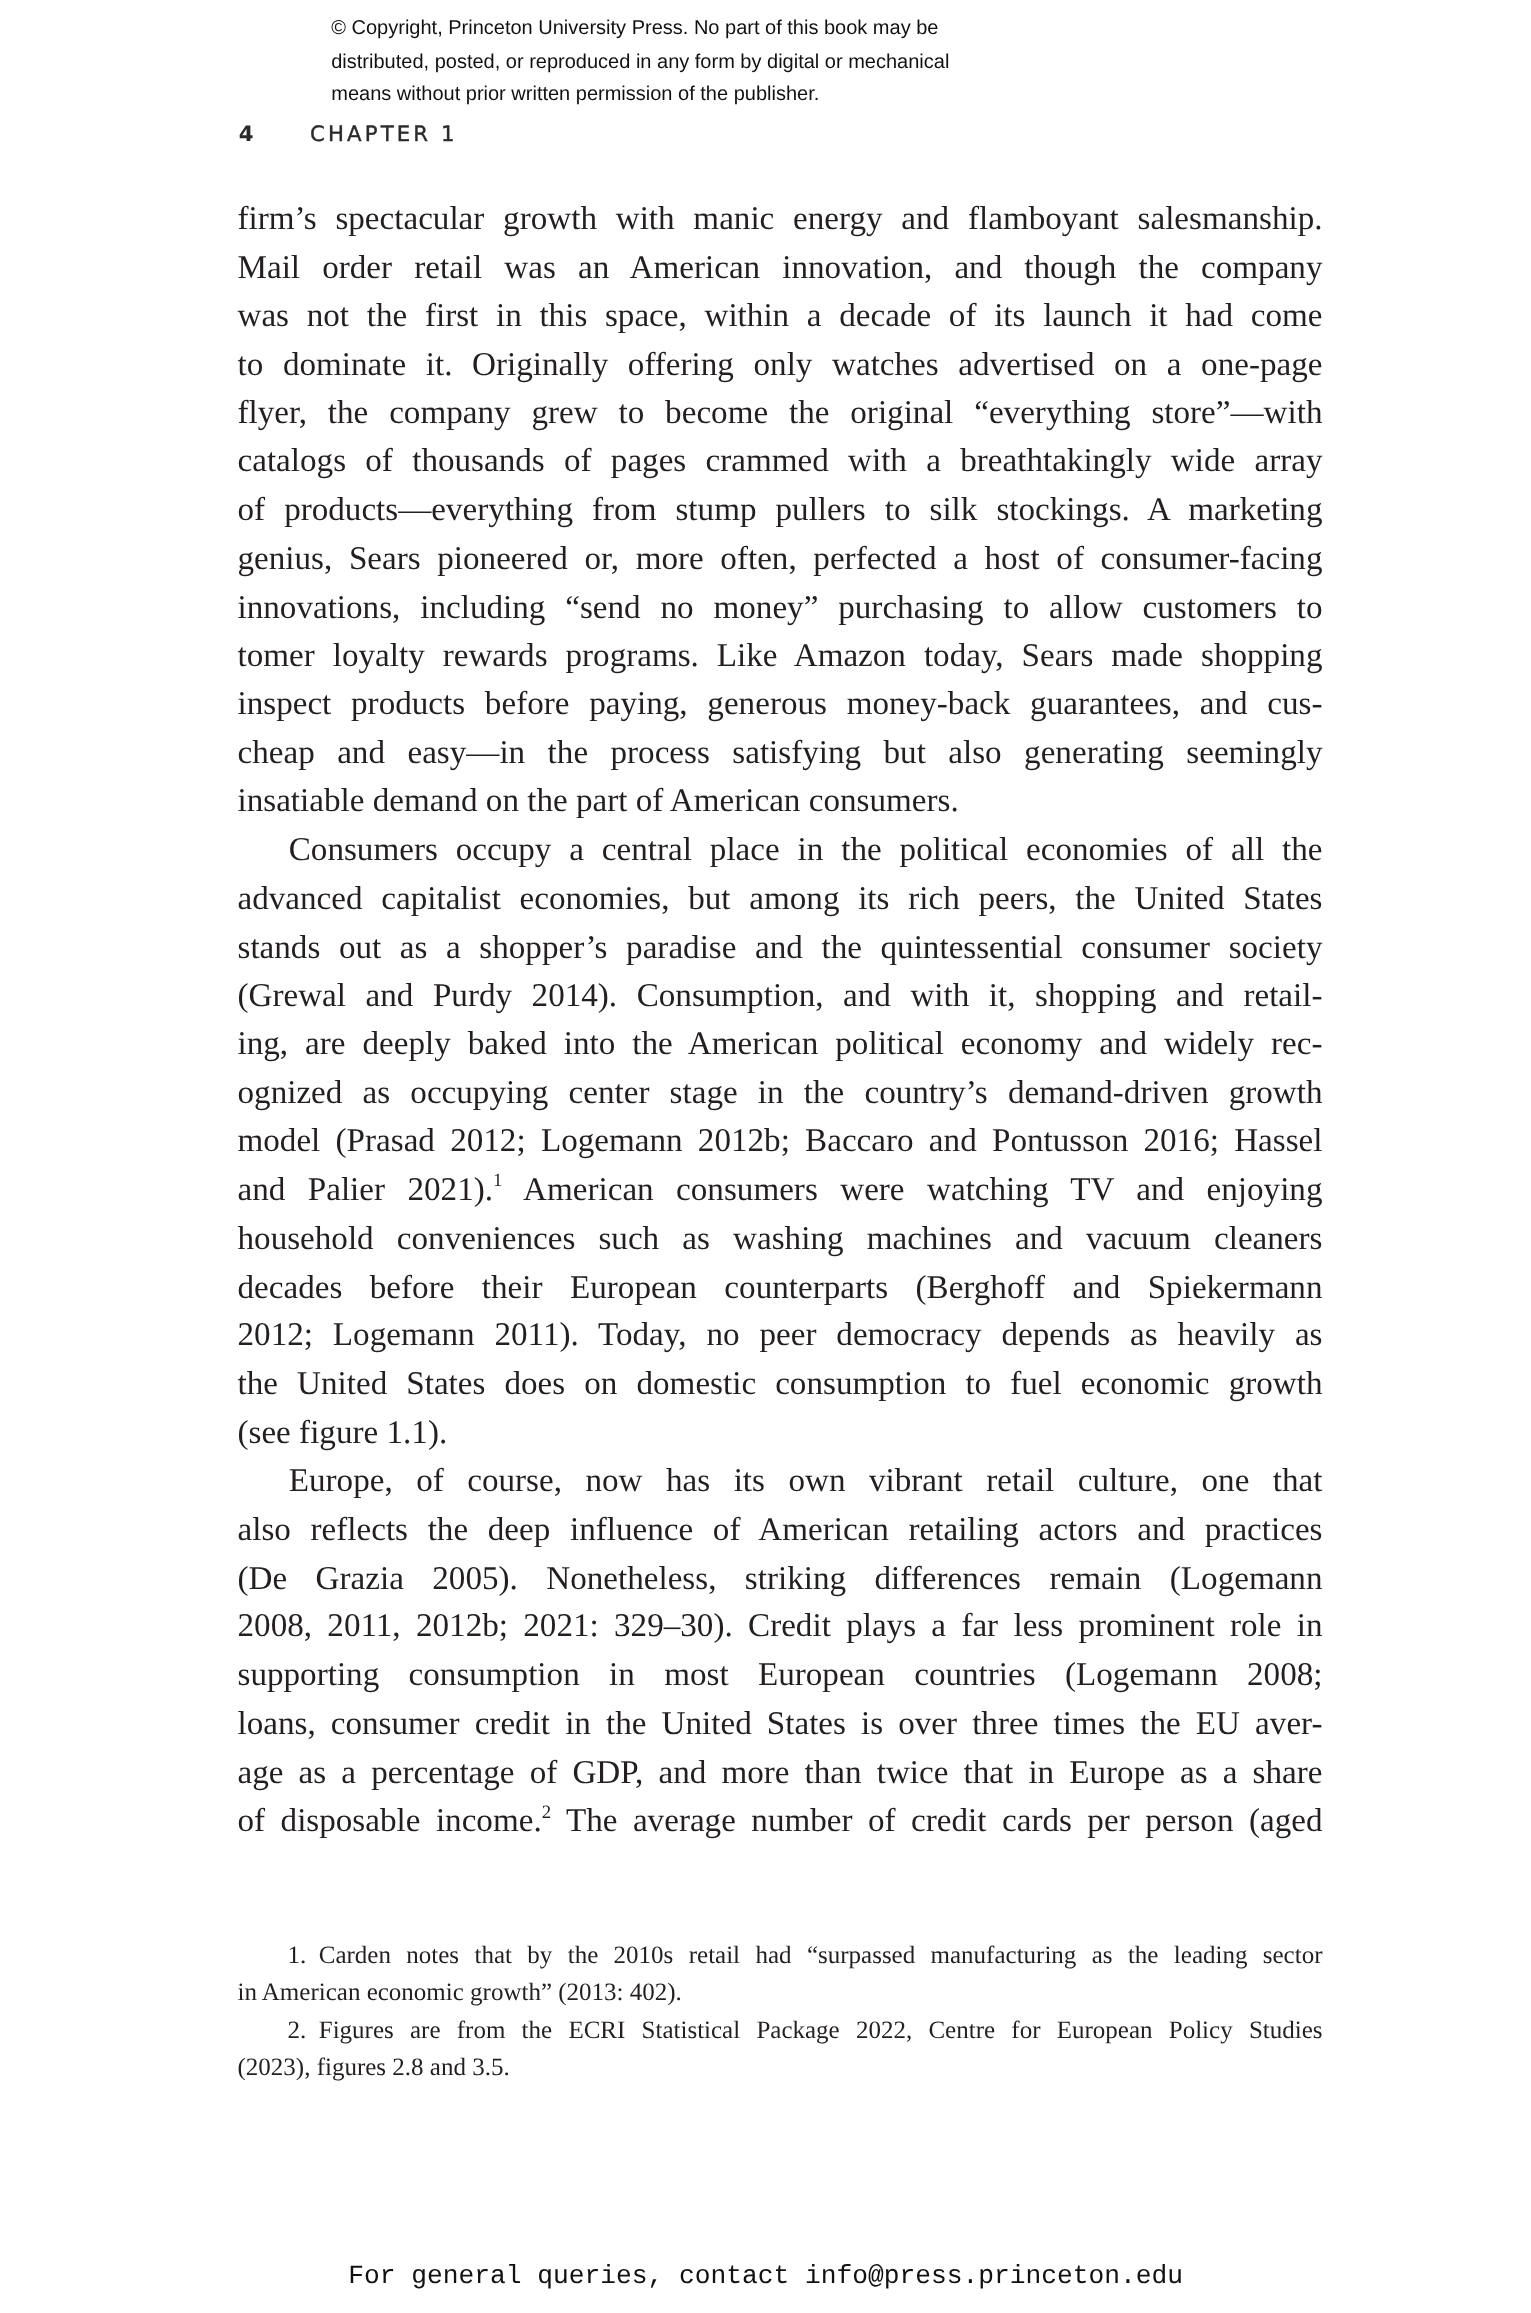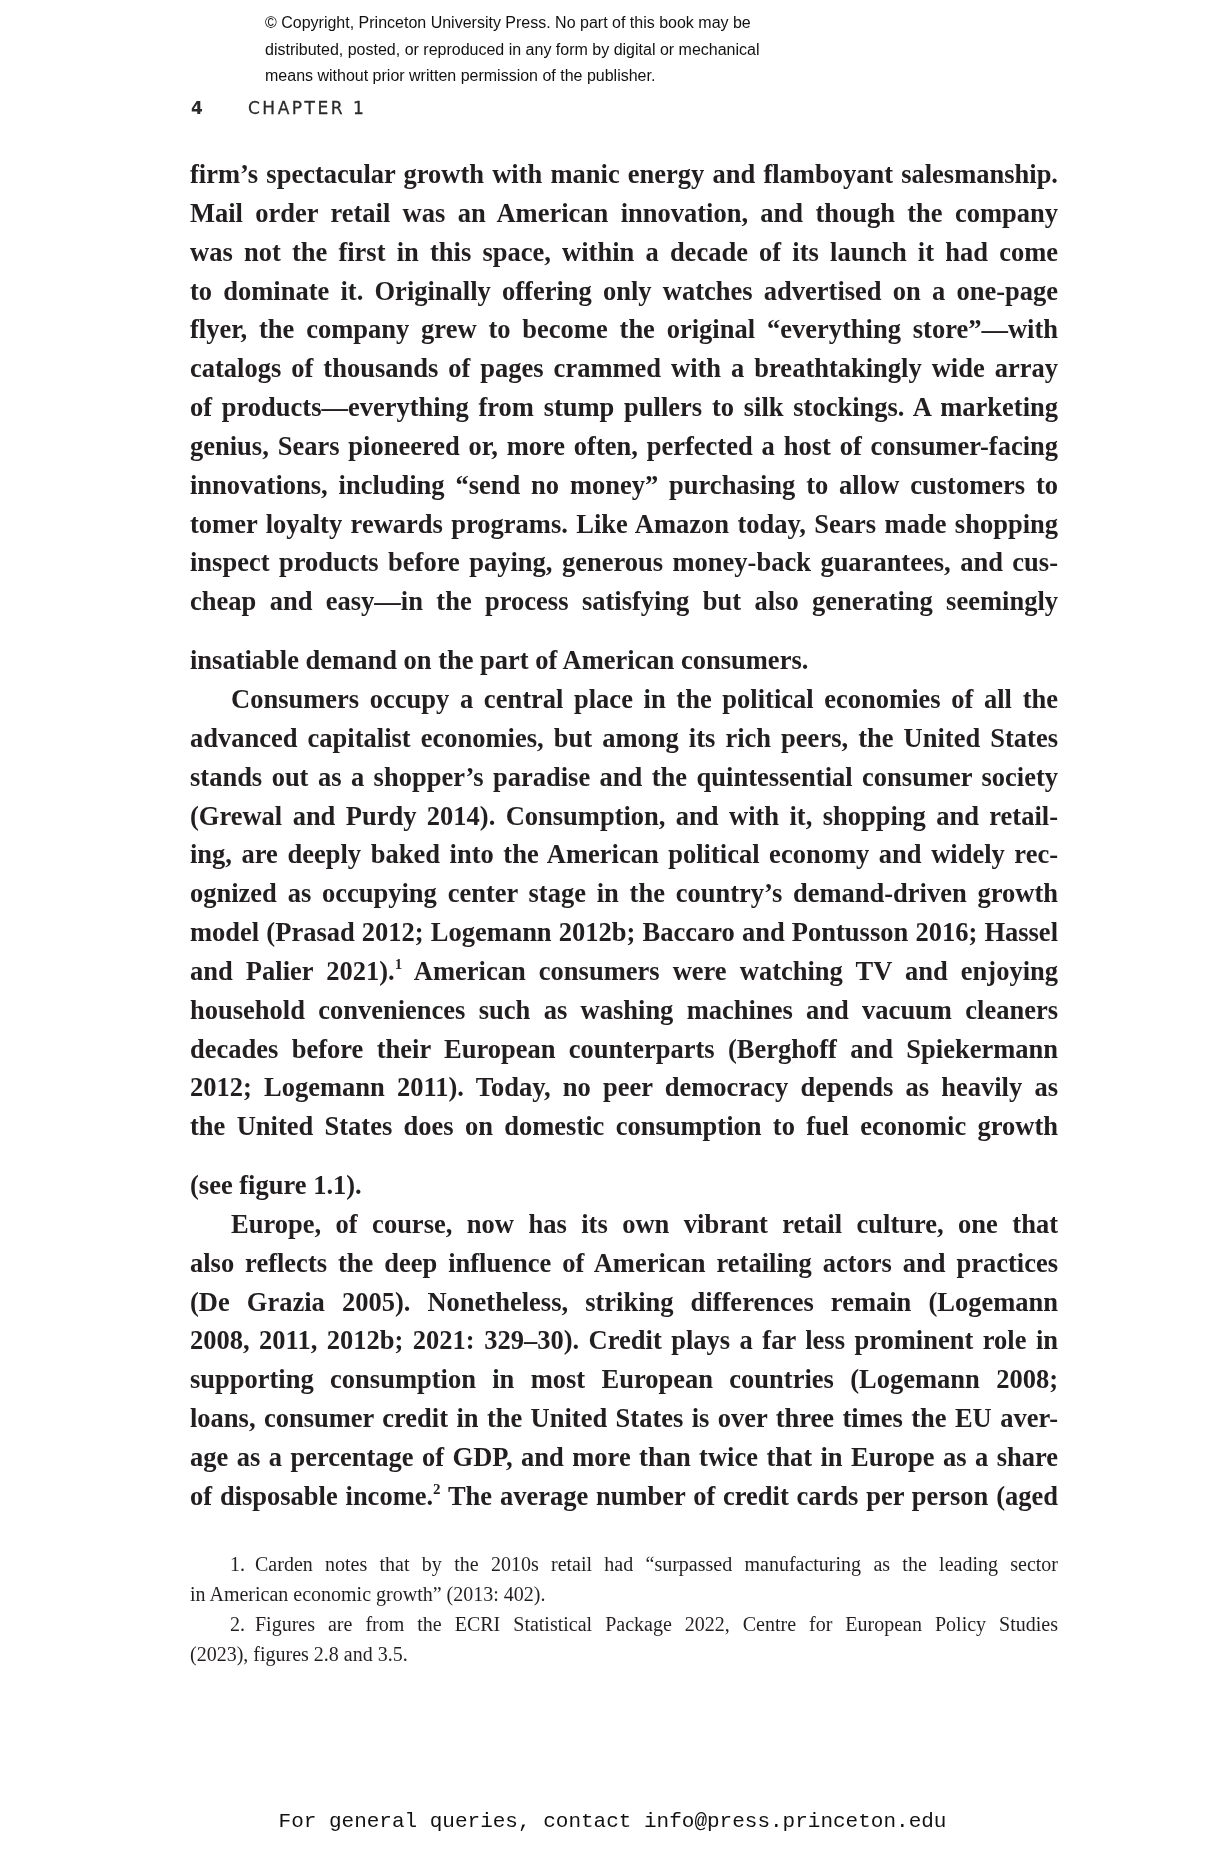--- a/index.html
+++ b/index.html
@@ -13,22 +13,22 @@
     position: absolute; left: 191px; top: 98px;
     font-family: "DejaVu Sans", sans-serif; font-size: 17px; font-weight: bold; letter-spacing: 2.5px; color: #2a2a2a;
     white-space: nowrap;
   }
   .running-head .folio { display: inline-block; width: 36px; }
   .running-head .chap { font-weight: normal; margin-left: 21px; -webkit-text-stroke: 0.3px #2a2a2a; }
   .body-text {
     position: absolute; left: 190px; top: 155px; width: 868px;
     font-family: "Liberation Serif", serif; font-size: 26.5px; line-height: 38.85px;
   }
-  .line { display: block; text-align: justify; text-align-last: justify; white-space: nowrap; height: 38.85px; overflow: visible; font-weight: bold; }
-  .line.last { text-align-last: left; margin-top: 20px; }
+  .line { display: block; text-align: justify; text-align-last: justify; white-space: nowrap; height: 38.85px; overflow: visible; }
+  .line.last { text-align-last: left; }
   .line.indent { padding-left: 41px; }
   .line-inner { display: block; white-space: normal; text-align: justify; text-align-last: inherit; }
   sup.fn { font-size: 15px; line-height: 0; vertical-align: 11px; }
   .footnotes {
     position: absolute; left: 190px; top: 1549px; width: 868px;
     font-family: "Liberation Serif", serif; font-size: 20px; line-height: 30px;
   }
   .fline { display: block; text-align: justify; text-align-last: justify; height: 30px; }
   .fline.last { text-align-last: left; }
   .fline.indent { padding-left: 40px; }

